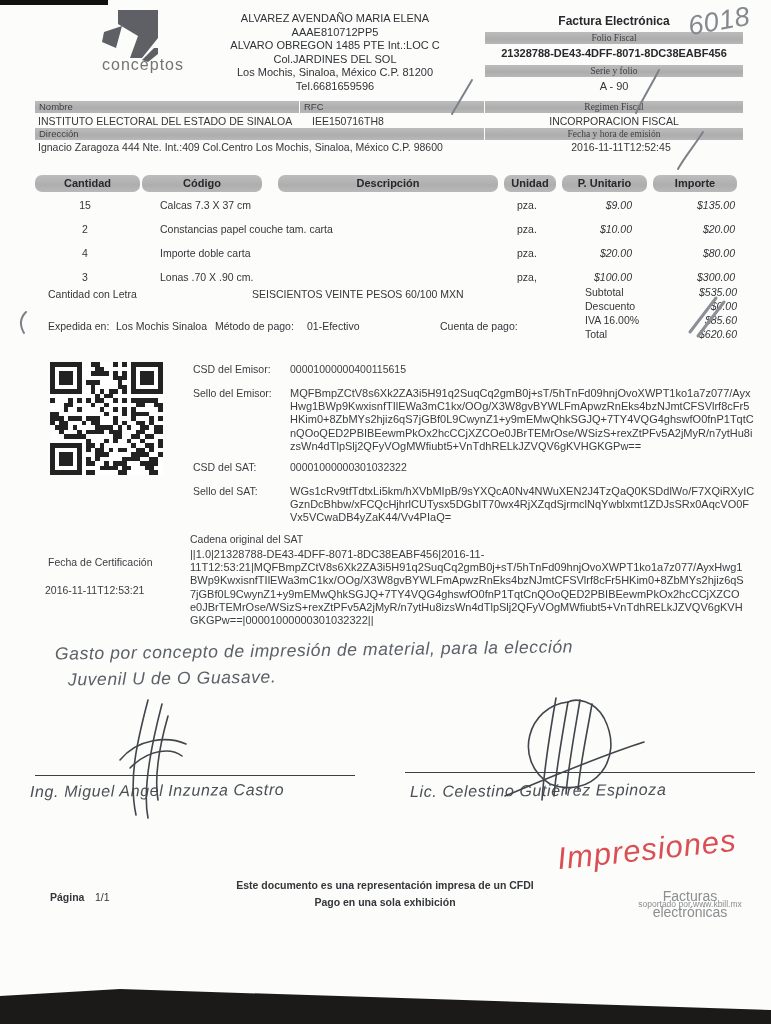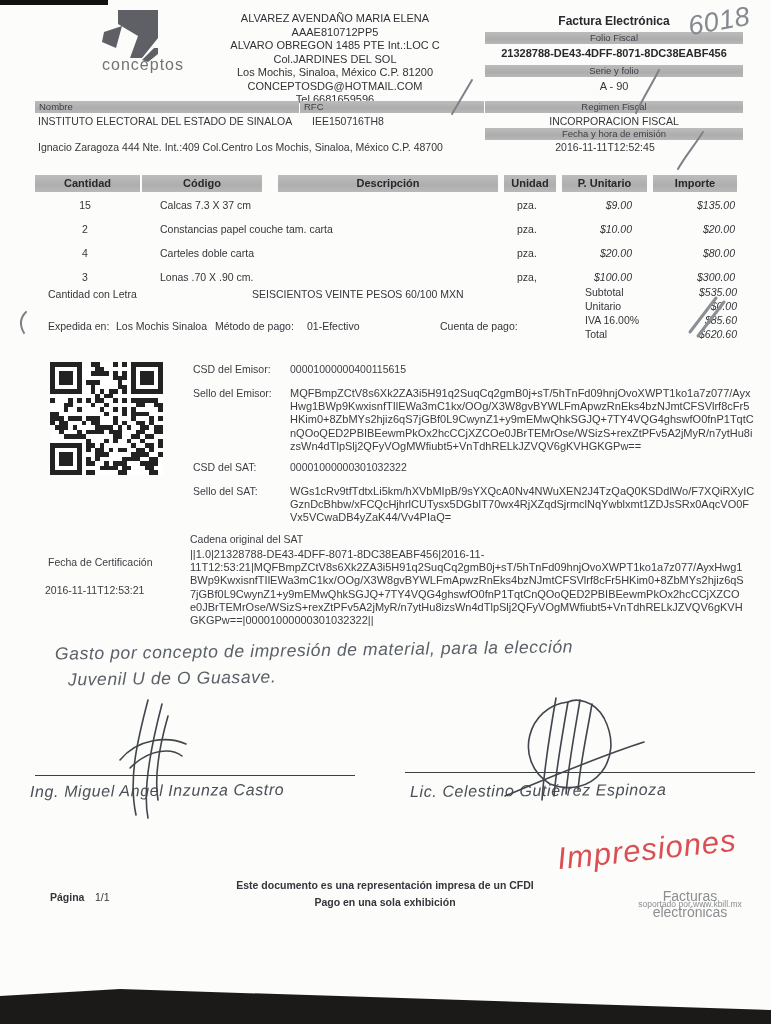--- a/index.html
+++ b/index.html
@@ -3,24 +3,24 @@
 <meta charset="utf-8">
 <style>
   html,body{margin:0;padding:0;}
   body{background:#e8e8e8;font-family:"Liberation Sans", sans-serif;}
   #page{position:relative;width:771px;height:1024px;background:#fcfcfa;overflow:hidden;
         color:#33363a;}
   .abs{position:absolute;}
   .bar{background:linear-gradient(180deg,#bcbcbc,#adadad 60%,#b8b8b8);
        color:#3c3f44;font-size:9.5px;line-height:12px;height:12px;overflow:hidden;}
   .bar.left{padding-left:4px;}
-  .bar.center{text-align:center;}
+  .bar.center{text-align:center;font-family:Liberation Serif, serif;}
   .chip{background:linear-gradient(180deg,#bdbdbd,#aeaeae 60%,#b9b9b9);
         color:#26282c;font-size:11px;font-weight:bold;line-height:17px;height:17px;
-        text-align:center;overflow:hidden;}
+        text-align:center;overflow:hidden;border-radius:7px;}
   .t10{font-size:10.5px;}
   .b{font-weight:bold;}
   .ctr{text-align:center;}
   .rt{text-align:right;font-style:italic;}
   .issuer-line{font-size:11px;line-height:13.5px;color:#2f3236;}
   .code{font-size:11px;line-height:13.2px;color:#3a3d41;word-break:break-all;white-space:pre-wrap;}
   .lbl{font-size:10.5px;color:#3a3d41;}
   .hand{font-style:italic;color:#5c6169;letter-spacing:0.6px;}
   .sigline{height:0;border-top:1.3px solid #3c3f44;}
   #blackbar{position:absolute;left:0;top:0;width:771px;height:1024px;pointer-events:none;}
@@ -42,44 +42,44 @@
       </g>
     </svg>
     <div class="abs" style="left:-8px;top:48px;width:110px;text-align:center;font-size:16px;color:#737373;letter-spacing:1px;">conceptos</div>
   </div>
 
   <div class="abs" style="left:195px;top:12px;width:280px;text-align:center;">
     <div class="issuer-line">ALVAREZ AVENDAÑO MARIA ELENA</div>
     <div class="issuer-line">AAAE810712PP5</div>
     <div class="issuer-line">ALVARO OBREGON  1485 PTE Int.:LOC C Col.JARDINES DEL SOL</div>
     <div class="issuer-line">Los Mochis, Sinaloa, México C.P. 81200</div>
-    <div class="issuer-line">CONCEPTOSDG@HOTMAIL.COM</div>
     <div class="issuer-line">Tel.6681659596</div>
   </div>
 
   <div class="abs" style="left:485px;top:14px;width:258px;">
     <div class="ctr b" style="font-size:12px;color:#26282c;">Factura Electrónica</div>
     <div class="bar center" style="margin-top:4px;">Folio Fiscal</div>
     <div class="ctr b" style="font-size:11px;margin-top:3px;color:#26282c;">21328788-DE43-4DFF-8071-8DC38EABF456</div>
     <div class="bar center" style="margin-top:6px;">Serie y folio</div>
     <div class="ctr" style="font-size:11px;margin-top:3px;">A - 90</div>
   </div>
 
   <div class="abs hand" style="left:688px;top:6px;font-size:27px;color:#85898f;transform:rotate(-10deg);">6018</div>
 
   <div class="abs bar left" style="left:35px;top:101px;width:260px;">Nombre</div>
   <div class="abs bar left" style="left:300px;top:101px;width:180px;">RFC</div>
   <div class="abs t10" style="left:38px;top:115px;">INSTITUTO ELECTORAL DEL ESTADO DE SINALOA</div>
   <div class="abs t10" style="left:312px;top:115px;">IEE150716TH8</div>
-  <div class="abs t10" style="left:38px;top:141px;">Ignacio Zaragoza  444 Nte. Int.:409 Col.Centro Los Mochis, Sinaloa, México C.P. 48700</div>
+  <div class="abs bar left" style="left:35px;top:128px;width:445px;">Dirección</div>
+  <div class="abs t10" style="left:38px;top:141px;">Ignacio Zaragoza  444 Nte. Int.:409 Col.Centro Los Mochis, Sinaloa, México C.P. 98600</div>
 
   <div class="abs bar center" style="left:485px;top:101px;width:258px;">Regimen Fiscal</div>
   <div class="abs t10 ctr" style="left:485px;top:115px;width:258px;">INCORPORACION FISCAL</div>
   <div class="abs bar center" style="left:485px;top:128px;width:258px;">Fecha y hora de emisión</div>
-  <div class="abs t10 ctr" style="left:476px;top:141px;width:258px;">2016-11-11T12:52:45</div>
+  <div class="abs t10 ctr" style="left:492px;top:141px;width:258px;">2016-11-11T12:52:45</div>
 
   <div class="abs chip" style="left:35px;top:175px;width:105px;">Cantidad</div>
   <div class="abs chip" style="left:142px;top:175px;width:120px;">Código</div>
   <div class="abs chip" style="left:278px;top:175px;width:220px;">Descripción</div>
   <div class="abs chip" style="left:504px;top:175px;width:52px;">Unidad</div>
   <div class="abs chip" style="left:562px;top:175px;width:85px;">P. Unitario</div>
   <div class="abs chip" style="left:653px;top:175px;width:84px;">Importe</div>
 
   <div class="abs t10 ctr" style="left:60px;top:199px;width:50px;">15</div>
   <div class="abs t10" style="left:160px;top:199px;">Calcas 7.3 X 37 cm</div>
@@ -87,37 +87,37 @@
   <div class="abs t10 rt" style="left:560px;top:199px;width:72px;">$9.00</div>
   <div class="abs t10 rt" style="left:655px;top:199px;width:80px;">$135.00</div>
 
   <div class="abs t10 ctr" style="left:60px;top:223px;width:50px;">2</div>
   <div class="abs t10" style="left:160px;top:223px;">Constancias papel couche tam. carta</div>
   <div class="abs t10" style="left:517px;top:223px;">pza.</div>
   <div class="abs t10 rt" style="left:560px;top:223px;width:72px;">$10.00</div>
   <div class="abs t10 rt" style="left:655px;top:223px;width:80px;">$20.00</div>
 
   <div class="abs t10 ctr" style="left:60px;top:247px;width:50px;">4</div>
-  <div class="abs t10" style="left:160px;top:247px;">Carteles doble carta</div>
+  <div class="abs t10" style="left:160px;top:247px;">Importe doble carta</div>
   <div class="abs t10" style="left:517px;top:247px;">pza.</div>
   <div class="abs t10 rt" style="left:560px;top:247px;width:72px;">$20.00</div>
   <div class="abs t10 rt" style="left:655px;top:247px;width:80px;">$80.00</div>
 
   <div class="abs t10 ctr" style="left:60px;top:271px;width:50px;">3</div>
   <div class="abs t10" style="left:160px;top:271px;">Lonas .70 X .90 cm.</div>
   <div class="abs t10" style="left:517px;top:271px;">pza,</div>
   <div class="abs t10 rt" style="left:560px;top:271px;width:72px;">$100.00</div>
   <div class="abs t10 rt" style="left:655px;top:271px;width:80px;">$300.00</div>
 
   <div class="abs t10" style="left:48px;top:288px;">Cantidad con Letra</div>
   <div class="abs t10" style="left:252px;top:288px;">SEISCIENTOS VEINTE PESOS  60/100 MXN</div>
 
   <div class="abs t10" style="left:585px;top:286px;">Subtotal</div>
   <div class="abs t10 rt" style="left:650px;top:286px;width:87px;">$535.00</div>
-  <div class="abs t10" style="left:585px;top:300px;">Unitario</div>
+  <div class="abs t10" style="left:585px;top:300px;">Descuento</div>
   <div class="abs t10 rt" style="left:650px;top:300px;width:87px;">$0.00</div>
   <div class="abs t10" style="left:585px;top:314px;">IVA 16.00%</div>
   <div class="abs t10 rt" style="left:650px;top:314px;width:87px;">$85.60</div>
   <div class="abs t10" style="left:585px;top:328px;">Total</div>
   <div class="abs t10 rt" style="left:650px;top:328px;width:87px;">$620.60</div>
 
   <div class="abs t10" style="left:48px;top:320px;">Expedida en:</div>
   <div class="abs t10" style="left:116px;top:320px;">Los Mochis Sinaloa</div>
   <div class="abs t10" style="left:215px;top:320px;">Método de pago:</div>
   <div class="abs t10" style="left:307px;top:320px;">01-Efectivo</div>

